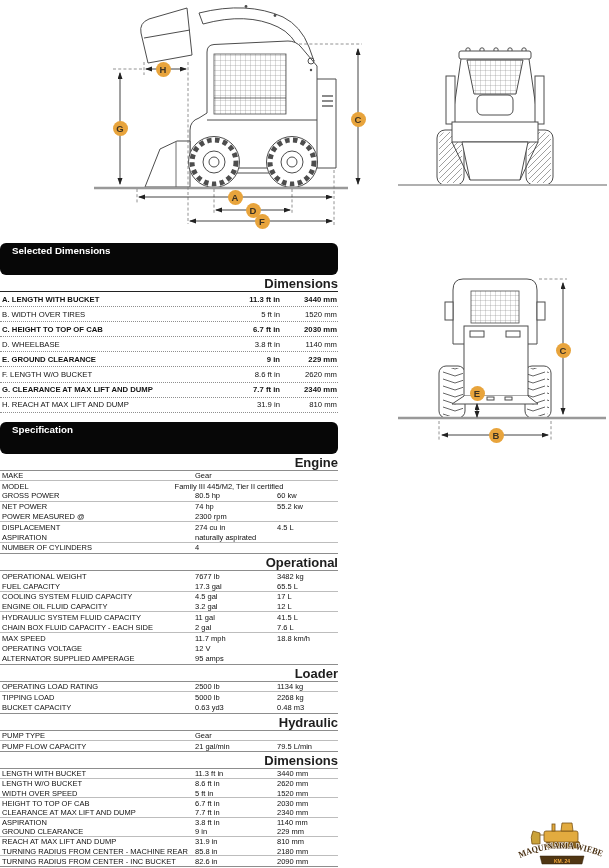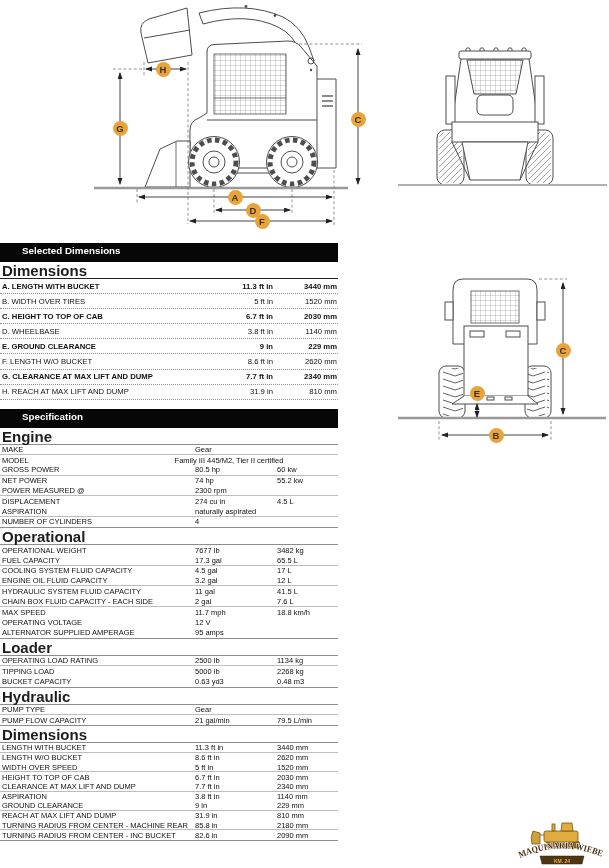--- a/index.html
+++ b/index.html
@@ -4,26 +4,26 @@
 <style>
   html,body{margin:0;padding:0;background:#fff;}
   #page{position:relative;width:609px;height:868px;background:#fff;overflow:hidden;
         font-family:"Liberation Sans",sans-serif;color:#111;}
   #diagram{position:absolute;left:0;top:0;width:609px;height:460px;z-index:1;pointer-events:none;}
   
   .dlabel{position:absolute;width:15px;height:15px;border-radius:50%;background:#E8A43C;
           color:#3d3222;font-size:9.5px;font-weight:bold;text-align:center;line-height:15.5px;z-index:4;}
   
   #left-col{position:absolute;top:243px;left:0;width:338px;z-index:2;}
-  .hbar{height:19px;background:#070707;color:#fff;font-weight:bold;font-size:9.8px;
-        line-height:15px;padding-left:22px;box-sizing:border-box;}
-  .sub-title{font-size:15px;font-weight:bold;color:#1d1d1d;margin:3px 0 2px 2px;line-height:11px;}
+  .hbar{height:32px;background:#070707;color:#fff;font-weight:bold;font-size:9.8px;
+        line-height:15px;padding-left:12px;box-sizing:border-box;border-radius:6px;}
+  .sub-title{font-size:13px;font-weight:bold;color:#1d1d1d;margin:3px 0 2px 2px;line-height:11px;text-align:right;}
   #dim-table{border-top:1.5px solid #222;margin-bottom:9px;}
   .dim-row{display:flex;align-items:center;height:15.1px;border-bottom:1px dotted #8f8f8f;
-           font-size:7.7px;padding-left:2px;box-sizing:border-box;gap:7px;}
+           font-size:7.7px;padding-left:2px;box-sizing:border-box;}
   .dim-row.b{font-weight:bold;}
   .dim-row .lbl{flex:1;white-space:nowrap;overflow:hidden;}
   .dim-row .v1{width:90px;text-align:right;white-space:nowrap;}
   .dim-row .v2{width:57px;text-align:right;padding-right:1px;white-space:nowrap;}
   .spec-table{border-top:1px solid #8d8d8d;border-bottom:1px solid #8d8d8d;}
   .spec-row{display:flex;align-items:center;height:10.3px;font-size:7.5px;
             padding-left:2px;box-sizing:border-box;}
   .spec-table.compact .spec-row{height:9.7px;}
   .spec-row.b{font-weight:normal;}
   .spec-row.hr{border-bottom:1px solid #bdbdbd;}

